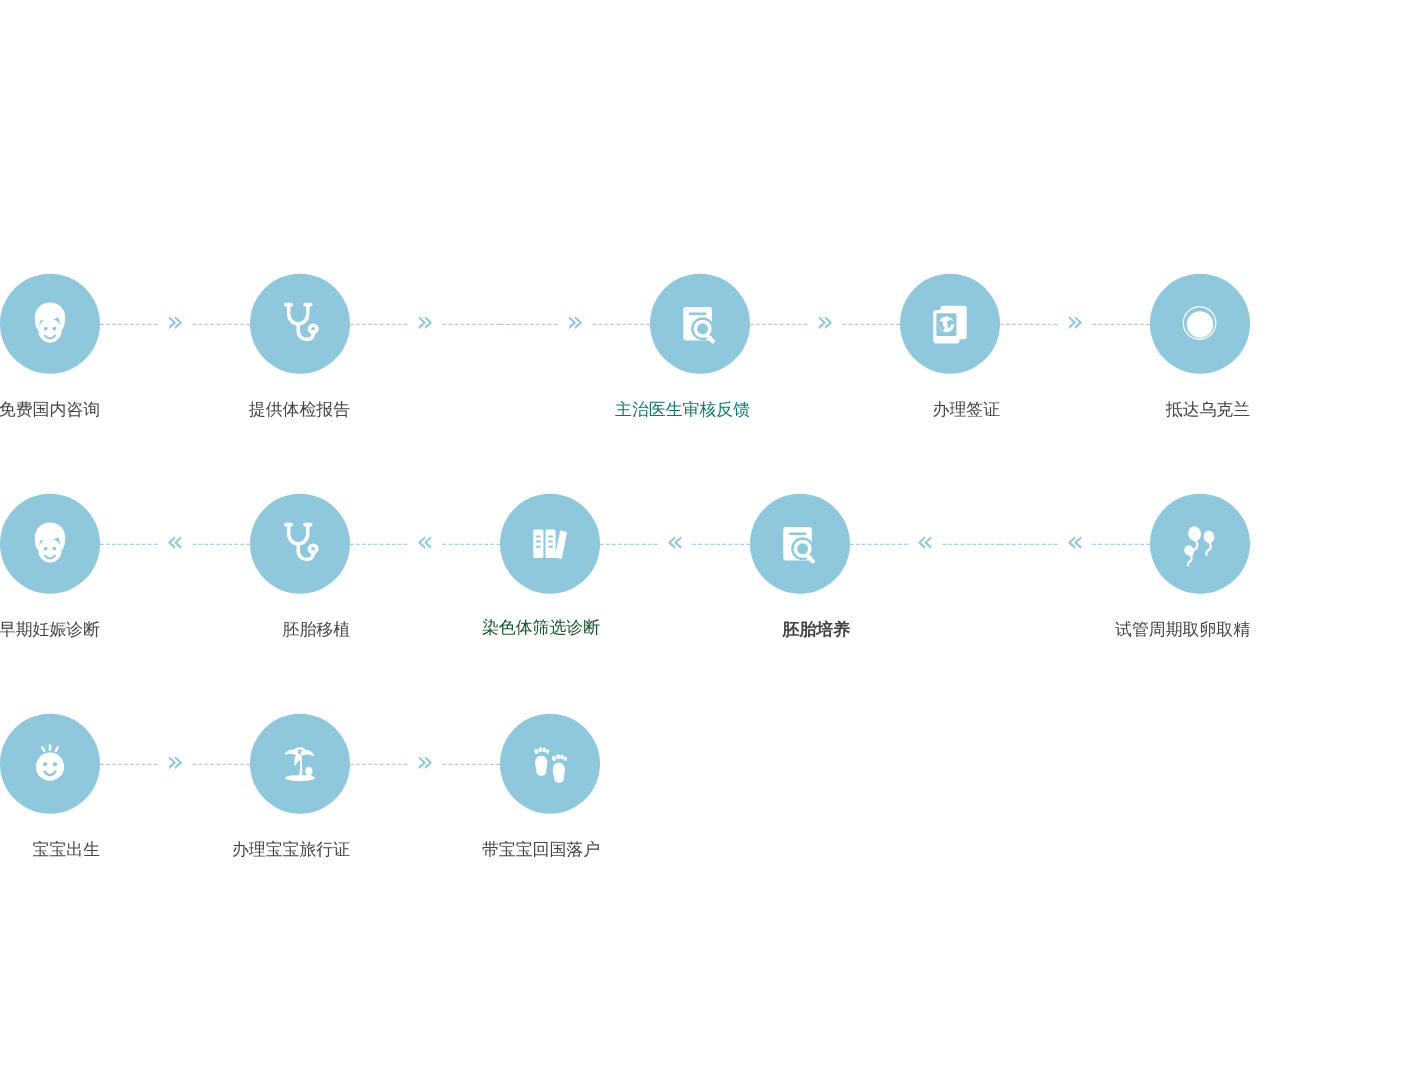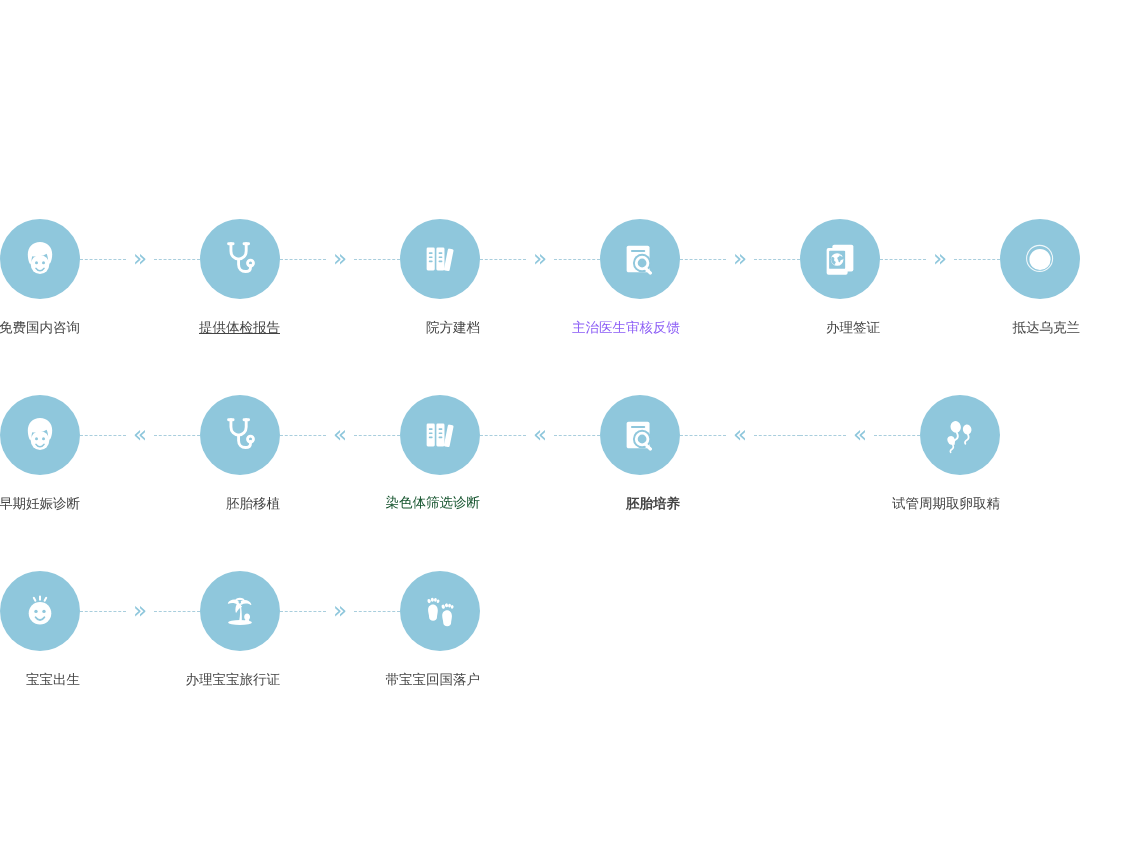--- a/index.html
+++ b/index.html
@@ -130,63 +130,47 @@
 
     <div class="step">
       <div class="step-circle" style="background: rgb(143, 199, 220);">
         <svg width="42" height="42" viewBox="0 0 44 44">
           <path class="icon-stroke" d="M12.5 6v7.5c0 5.2 3.6 8.6 8 8.6s8-3.4 8-8.6V6" stroke-linecap="round"></path>
           <path class="icon-stroke" d="M10 6h4.8M26.2 6H31" stroke-linecap="round"></path>
           <path class="icon-stroke" d="M20.5 22.1v5.6c0 4.6 3.2 7.4 7.2 7.4 3.2 0 5.3-1.6 5.3-4.3v-2.1" stroke-linecap="round"></path>
           <circle class="icon-stroke" cx="33" cy="26.3" r="3.1"></circle>
         </svg>
       </div>
-      <div class="step-label" style="color: rgb(68, 68, 68); text-decoration: underline;">提供体检报告</div>
-    </div>
-
-    <div class="connector">
-      <span class="dash" style="border-top-color: rgb(169, 206, 221);"></span>
-      <span class="chev" style="color: rgb(143, 199, 220);">»</span>
-      <span class="dash" style="border-top-color: rgb(169, 206, 221);"></span>
-    </div>
-
-    <div class="step">
-      <div class="step-circle" style="background: rgb(143, 199, 220);">
-        <svg width="42" height="42" viewBox="0 0 44 44">
-          <rect class="icon-white" x="8" y="10" width="8.5" height="24" rx="1.4"></rect>
-          <rect class="icon-white" x="18.2" y="10" width="8.5" height="24" rx="1.4"></rect>
-          <path class="icon-white" d="M29.2 10.6l6.3 1.2c.8.1 1.3.9 1.1 1.7l-4 20c-.2.8-.9 1.3-1.7 1.1l-3.1-.6c-.8-.1-1.3-.9-1.1-1.7l4-20c.1-.8.9-1.3 1.7-1.1z" transform="translate(-0.5,0)"></path>
-          <rect fill="#8FC7DC" x="10.3" y="15" width="4" height="1.7" rx=".8"></rect>
-          <rect fill="#8FC7DC" x="10.3" y="19.3" width="4" height="1.7" rx=".8"></rect>
-          <rect fill="#8FC7DC" x="10.3" y="23.6" width="4" height="1.7" rx=".8"></rect>
-          <rect fill="#8FC7DC" x="20.5" y="15" width="4" height="1.7" rx=".8"></rect>
-          <rect fill="#8FC7DC" x="20.5" y="19.3" width="4" height="1.7" rx=".8"></rect>
-          <rect fill="#8FC7DC" x="20.5" y="23.6" width="4" height="1.7" rx=".8"></rect>
-        </svg>
-      </div>
-      <div class="step-label" style="color: rgb(68, 68, 68);">院方建档</div>
-    </div>
+      <div class="step-label" style="color: rgb(68, 68, 68);">提供体检报告</div>
+    </div>
+
+    <div class="connector">
+      <span class="dash" style="border-top-color: rgb(169, 206, 221);"></span>
+      <span class="chev" style="color: rgb(143, 199, 220);">»</span>
+      <span class="dash" style="border-top-color: rgb(169, 206, 221);"></span>
+    </div>
+
 
     <div class="connector">
       <span class="dash" style="border-top-color: rgb(169, 206, 221);"></span>
       <span class="chev" style="color: rgb(143, 199, 220);">»</span>
       <span class="dash" style="border-top-color: rgb(169, 206, 221);"></span>
     </div>
 
     <div class="step">
       <div class="step-circle" style="background: rgb(143, 199, 220);">
         <svg width="42" height="42" viewBox="0 0 44 44">
           <path class="icon-white" d="M10 8h20c1.1 0 2 .9 2 2v24c0 1.1-.9 2-2 2H10c-1.1 0-2-.9-2-2V10c0-1.1.9-2 2-2z"></path>
           <rect fill="#8FC7DC" x="12.5" y="12.5" width="15" height="2.2" rx="1"></rect>
           <circle fill="#8FC7DC" cx="24.2" cy="26.2" r="9.6"></circle>
           <circle class="icon-stroke" cx="24.2" cy="26.2" r="6.1"></circle>
           <path class="icon-white" d="M28.6 30.3l5.6 5.3c.6.6.6 1.6 0 2.2l-.3.3c-.6.6-1.6.6-2.2 0l-5.4-5.5 2.3-2.3z"></path>
         </svg>
       </div>
-      <div class="step-label" style="color: #8b5cf6;">主治医生审核反馈</div>
+      <div class="step-label" style="color: #0f766e;">主治医生审核反馈</div>
     </div>
 
     <div class="connector">
       <span class="dash" style="border-top-color: rgb(169, 206, 221);"></span>
       <span class="chev" style="color: rgb(143, 199, 220);">»</span>
       <span class="dash" style="border-top-color: rgb(169, 206, 221);"></span>
     </div>
 
     <div class="step">
       <div class="step-circle" style="background: rgb(143, 199, 220);">

